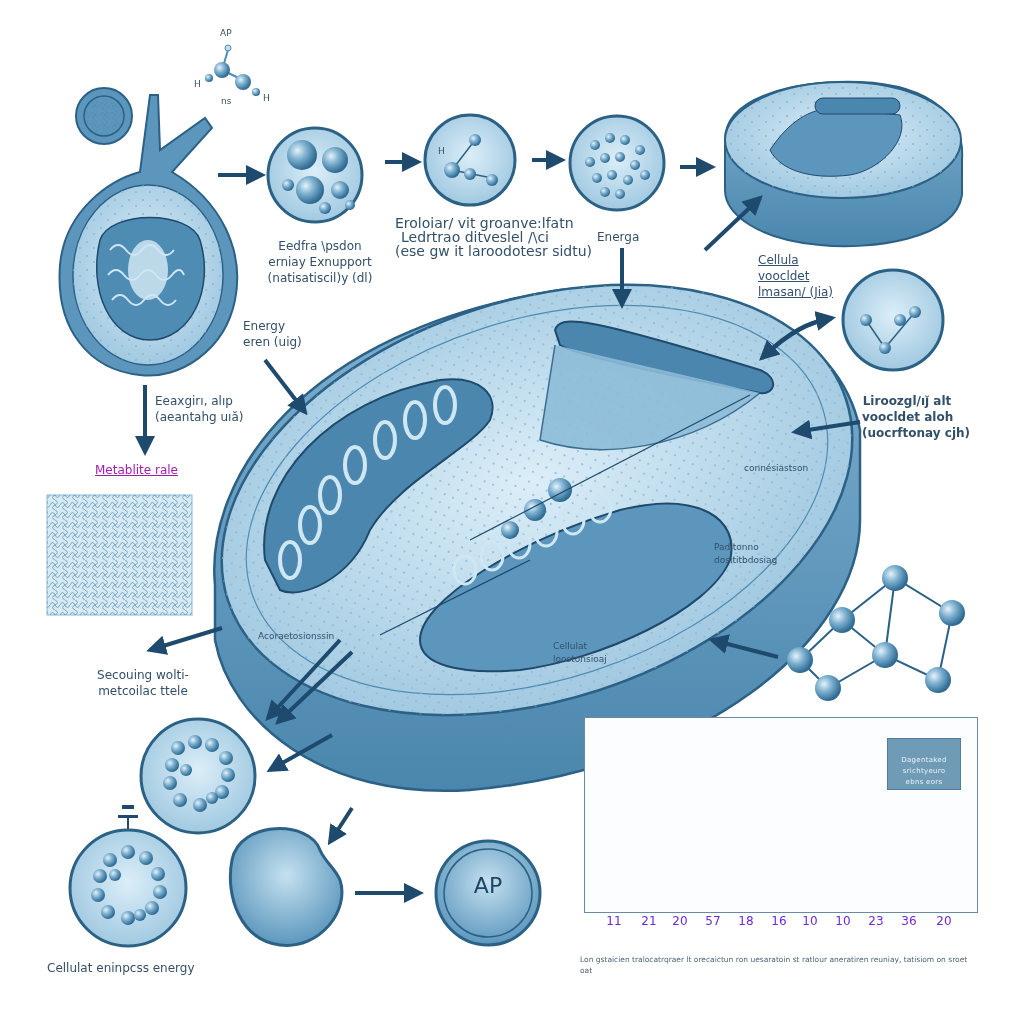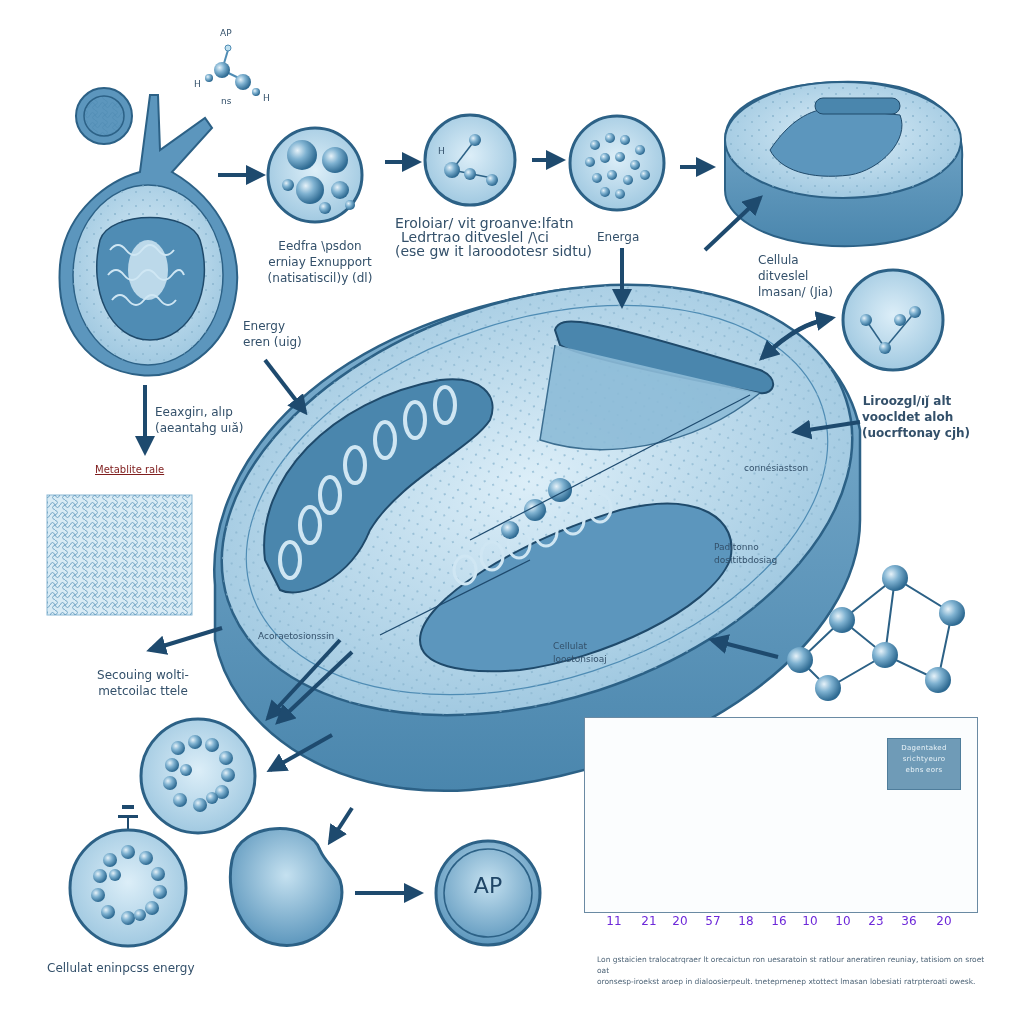--- a/index.html
+++ b/index.html
@@ -1,26 +1,26 @@
 <!DOCTYPE html>
 <html><head>
 <meta charset="utf-8">
 <style>
   html,body{margin:0;padding:0;background:#ffffff;}
   body{width:1024px;height:1024px;position:relative;overflow:hidden;font-family:"DejaVu Sans","Liberation Sans",sans-serif;color:#2b4a63;}
   svg#art{position:absolute;left:0;top:0;width:1024px;height:1024px;}
   .lbl{position:absolute;font-size:12px;line-height:16px;color:#33506a;text-align:center;white-space:nowrap;}
   .lbl.sm{font-size:9px;line-height:13px;}
   .lbl.left{text-align:left;}
-  .lbl.title{font-size:10px;text-decoration:underline;text-align:left;color:#7f1d1d;}
+  .lbl.title{font-size:12px;text-decoration:underline;text-align:left;color:#a21caf;}
   .chart-box{position:absolute;left:584px;top:717px;width:392px;height:194px;border:1.5px solid #6a8aa3;background:#fbfdfe;}
-  .legend-box{position:absolute;left:887px;top:738px;width:74px;height:52px;background:#6f9bb7;border:1.5px solid #4f7d9b;color:#e9f3f8;font-size:7px;line-height:11px;text-align:center;padding-top:4px;box-sizing:border-box;letter-spacing:.3px;}
+  .legend-box{position:absolute;left:887px;top:738px;width:74px;height:52px;background:#6f9bb7;border:1.5px solid #4f7d9b;color:#e9f3f8;font-size:7px;line-height:11px;text-align:center;padding-top:16px;box-sizing:border-box;letter-spacing:.3px;}
   .xticks{position:absolute;left:584px;top:914px;width:392px;height:16px;font-size:12px;color:#6d28d9;}
   .xticks span{position:absolute;transform:translateX(-50%);}
-  .caption{position:absolute;left:580px;top:954px;width:400px;font-size:7.5px;line-height:11px;color:#4e6477;margin-left:17px;}
+  .caption{position:absolute;left:580px;top:954px;width:400px;font-size:7.5px;line-height:11px;color:#4e6477;}
   .ap-text{position:absolute;left:448px;top:873px;width:80px;text-align:center;font-size:22px;color:#1f4566;}
 </style>
 </head>
 <body>
 
 <svg id="art" viewBox="0 0 1024 1024" xmlns="http://www.w3.org/2000/svg">
   <defs>
     <radialGradient id="sphere" cx="35%" cy="35%" r="65%">
       <stop offset="0%" stop-color="#e6f2f9"></stop>
       <stop offset="45%" stop-color="#7fb2d1"></stop>
@@ -302,30 +302,30 @@
   <div>Eedfra \psdon</div>
   <div>erniay Exnupport</div>
   <div>(natisatiscil)y (dl)</div>
 </div>
 <div class="lbl sm" style="left:395px;top:216px;width:160px;font-size:14px;line-height:14px;">
   <div>Eroloiar/ vit groanve:lfatn</div>
   <div>Ledrtrao ditveslel /\ci</div>
   <div>(ese gw it laroodotesr sidtu)</div>
 </div>
 <div class="lbl" style="left:597px;top:229px;">Energa</div>
-<div class="lbl left" style="left:758px;top:252px;">
+<div class="lbl left" style="left:758px;top:252px;text-decoration:underline;">
   <div>Cellula</div>
-  <div>ditveslel</div>
+  <div>voocldet</div>
   <div>lmasan/ (Jia)</div>
 </div>
 <div class="lbl left" style="left:243px;top:318px;">
   <div>Energy</div>
   <div>eren (uig)</div>
 </div>
-<div class="lbl left" style="left:155px;top:404px;">
+<div class="lbl left" style="left:155px;top:393px;">
   <div>Eeaxgirı, alıp</div>
   <div>(aeantahg uıă)</div>
 </div>
 <div class="lbl title" style="left:95px;top:462px;">Metablite rale</div>
 <div class="lbl" style="left:862px;top:393px;width:90px;font-weight:bold;">
   <div>Liroozgl/ıǰ alt</div>
   <div>voocldet aloh</div>
   <div>(uocrftonay cjh)</div>
 </div>
 <div class="lbl sm" style="left:744px;top:462px;">connésiastson</div>
@@ -359,14 +359,13 @@
   <span style="left:162px">18</span>
   <span style="left:195px">16</span>
   <span style="left:226px">10</span>
   <span style="left:259px">10</span>
   <span style="left:292px">23</span>
   <span style="left:325px">36</span>
   <span style="left:360px">20</span>
 </div>
 <div class="caption">
   <div>Lon  gstaicien tralocatrqraer lt orecaictun ron uesaratoin st ratlour aneratiren reuniay, tatisiom  on sroet oat</div>
-  <div>oronsesp-iroekst aroep in dialoosierpeult.  tneteprnenep xtottect lmasan lobesiati ratrpteroati owesk.</div>
 </div>
 
 </body></html>

